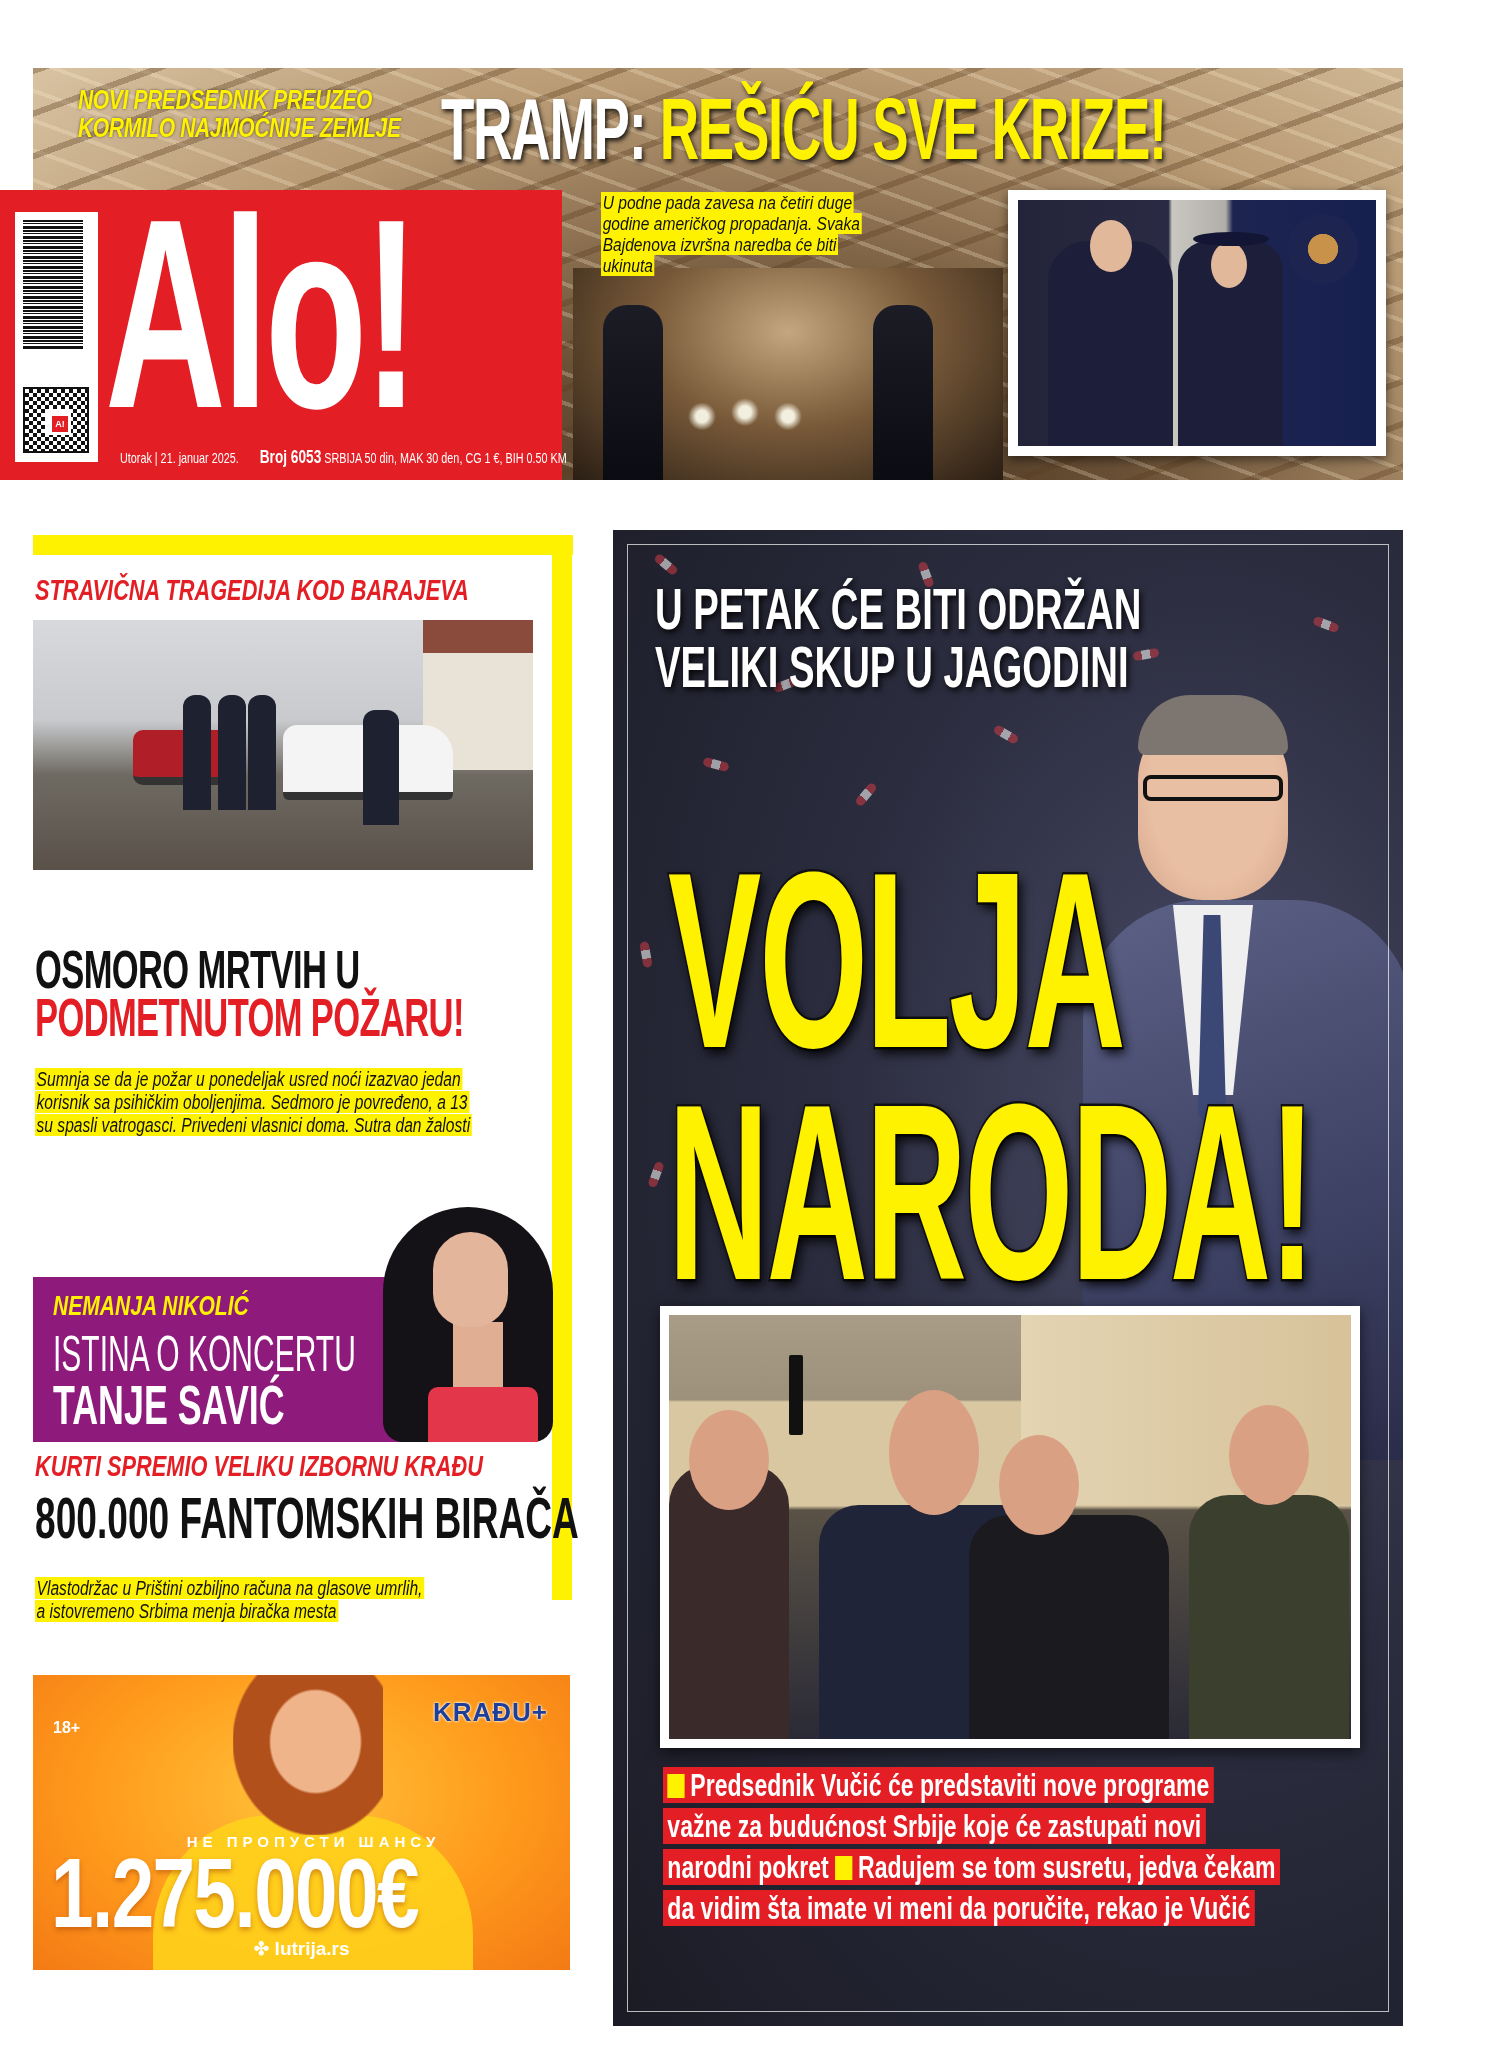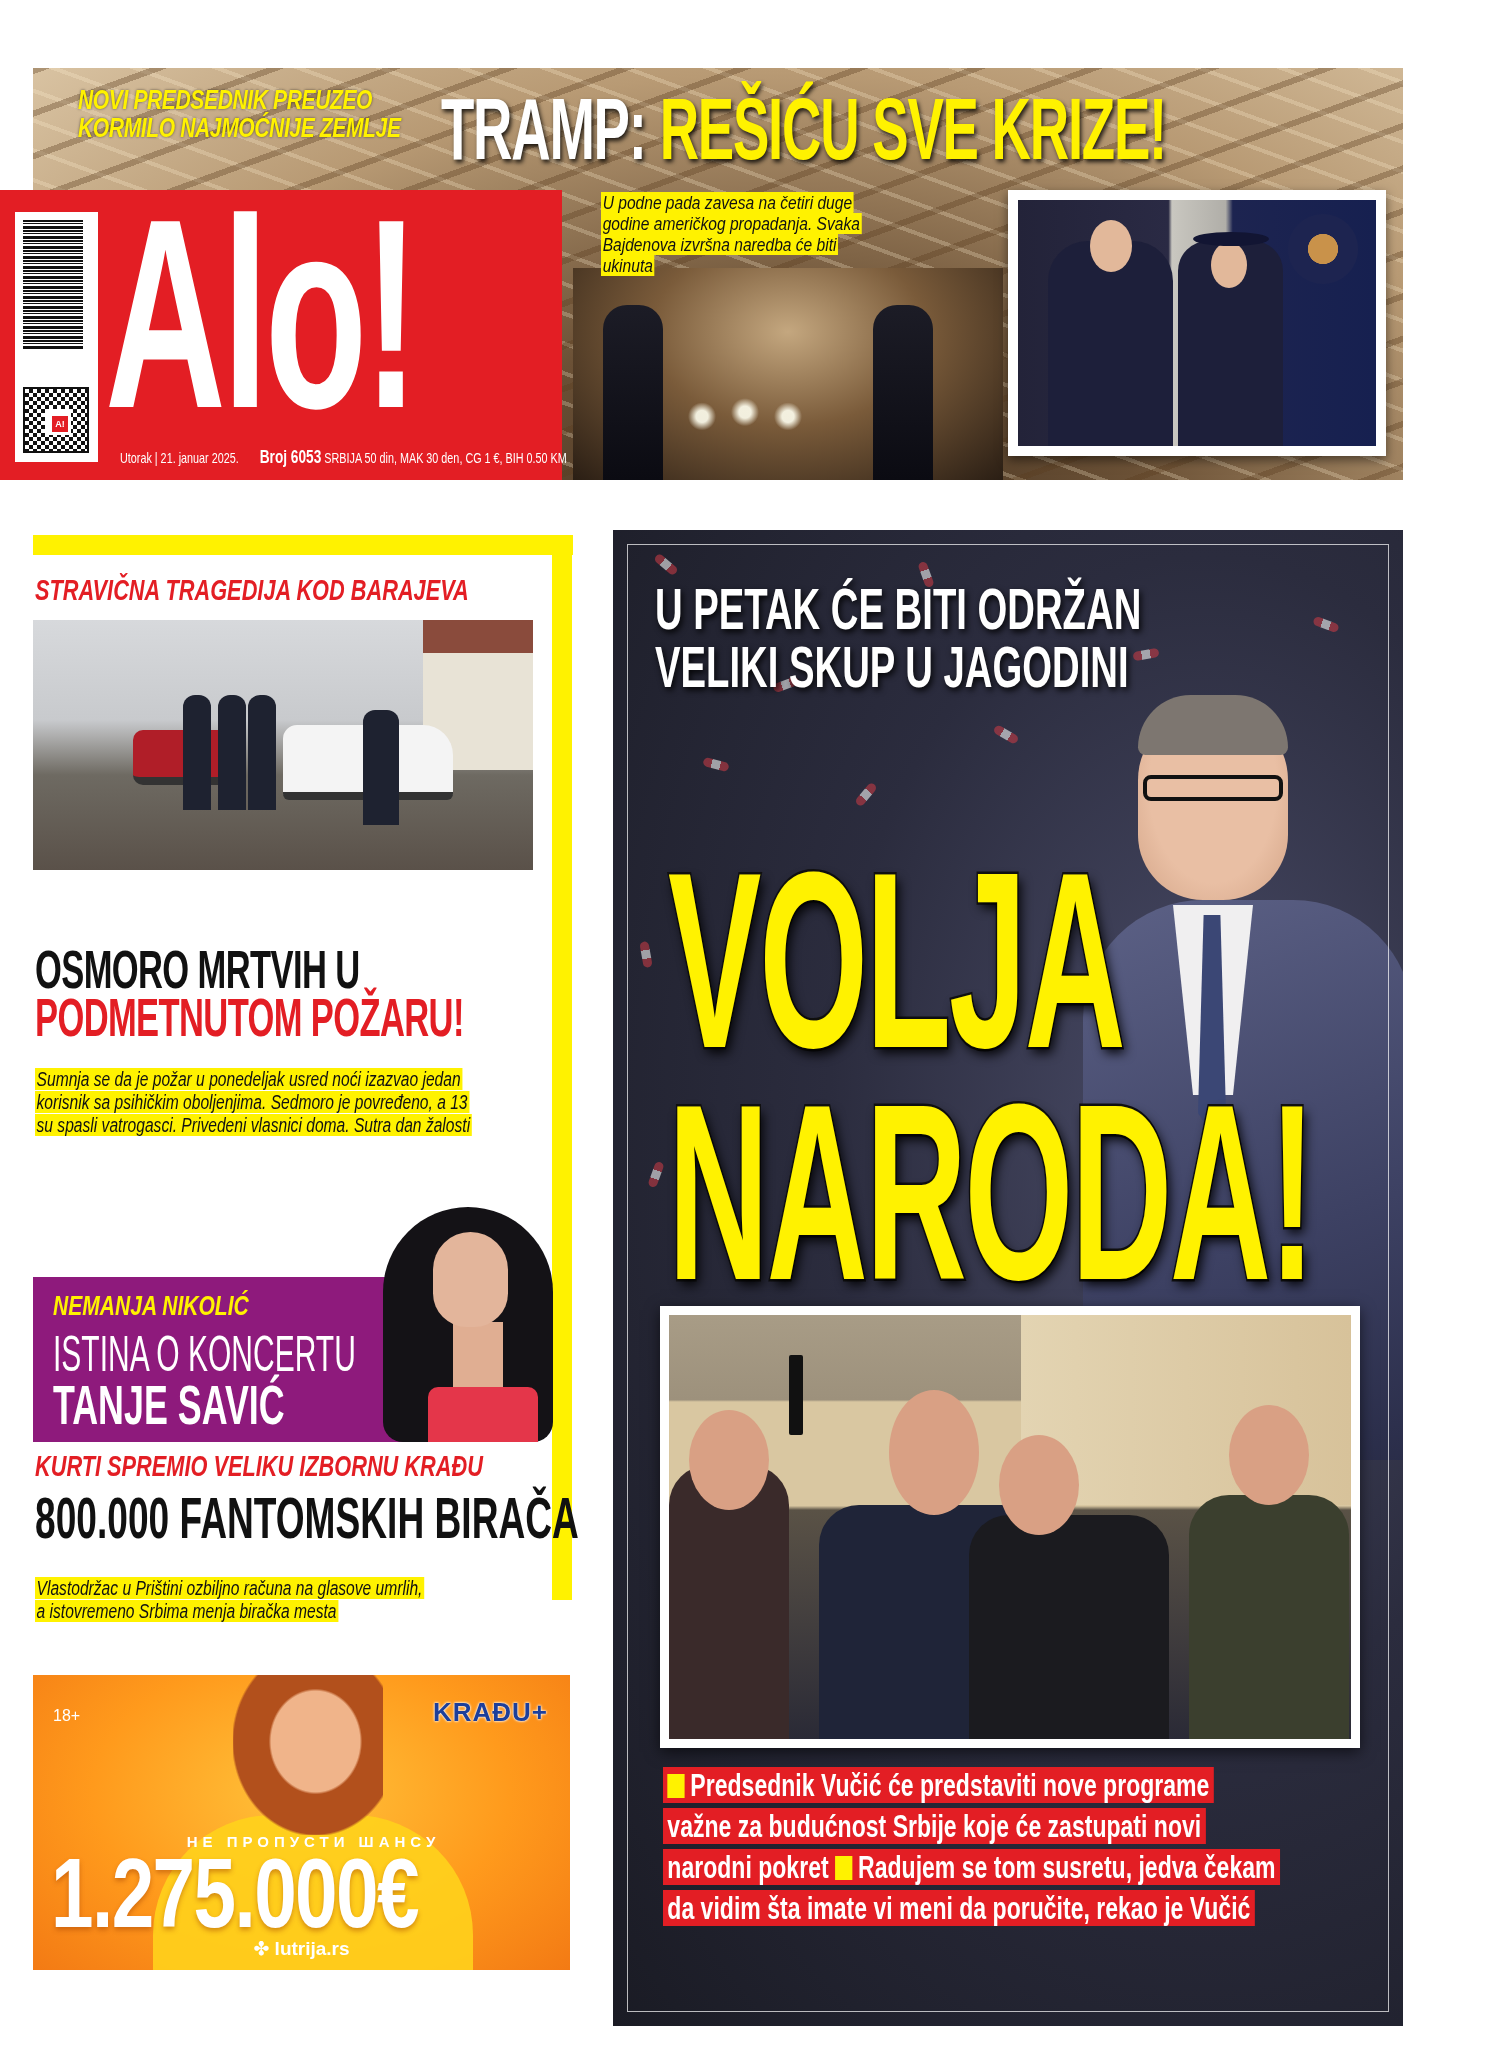--- a/index.html
+++ b/index.html
@@ -123,21 +123,21 @@
 
   .k3 { position: absolute; left: 35px; top: 1450px; font-size: 29px; }
   .h-ghost { position: absolute; left: 35px; top: 1490px; font-size: 58px; line-height: 56px; white-space: nowrap; transform: scaleX(0.64); transform-origin: left top; color: #111; }
   .h-ghost b { font-weight: 900; }
   .d3 { top: 1577px; }
 
   
   .ad { position: absolute; left: 33px; top: 1675px; width: 537px; height: 295px; background: radial-gradient(ellipse at 50% 40%, #ffc23a 0%, #ff9a1c 55%, #f37a14 100%); overflow: hidden; }
   .ad .girl { position: absolute; left: 200px; top: -10px; width: 150px; height: 170px; background: radial-gradient(ellipse at 55% 45%, #f0b48a 0 38%, #b2501c 40% 70%, transparent 72%); }
   .ad .coat { position: absolute; left: 120px; top: 140px; width: 320px; height: 160px; background: #ffd21c; border-radius: 120px 120px 0 0; opacity: 0.9; }
-  .ad .age { position: absolute; left: 20px; top: 32px; color: #fff; font-weight: 400; font-size: 16px; }
+  .ad .age { position: absolute; left: 20px; top: 44px; color: #fff; font-weight: 700; font-size: 16px; }
   .ad .brand { position: absolute; right: 22px; top: 22px; color: #1d3f9a; font-weight: 900; font-size: 26px; letter-spacing: 1px; text-shadow: 0 0 2px #fff, 0 0 3px #fff; }
   .ad .slogan { position: absolute; left: 0; width: 100%; top: 158px; text-align: center; color: #fff; font-weight: 700; font-size: 15px; letter-spacing: 5px; margin-left: 12px; }
   .ad .amount { position: absolute; left: 18px; top: 170px; color: #fff; font-weight: 900; font-size: 98px; line-height: 96px; white-space: nowrap; transform: scaleX(0.78); transform-origin: left top; text-shadow: 0 3px 6px rgba(160,60,0,0.45); letter-spacing: -2px; }
   .ad .site { position: absolute; left: 0; width: 100%; top: 262px; text-align: center; color: #fff; font-weight: 700; font-size: 19px; }
 
   
   .lead {
     position: absolute; left: 613px; top: 530px; width: 790px; height: 1496px;
     background:
       radial-gradient(ellipse at 75% 40%, #4a4c68 0%, #2b2c3e 45%, #1a1b24 100%);

